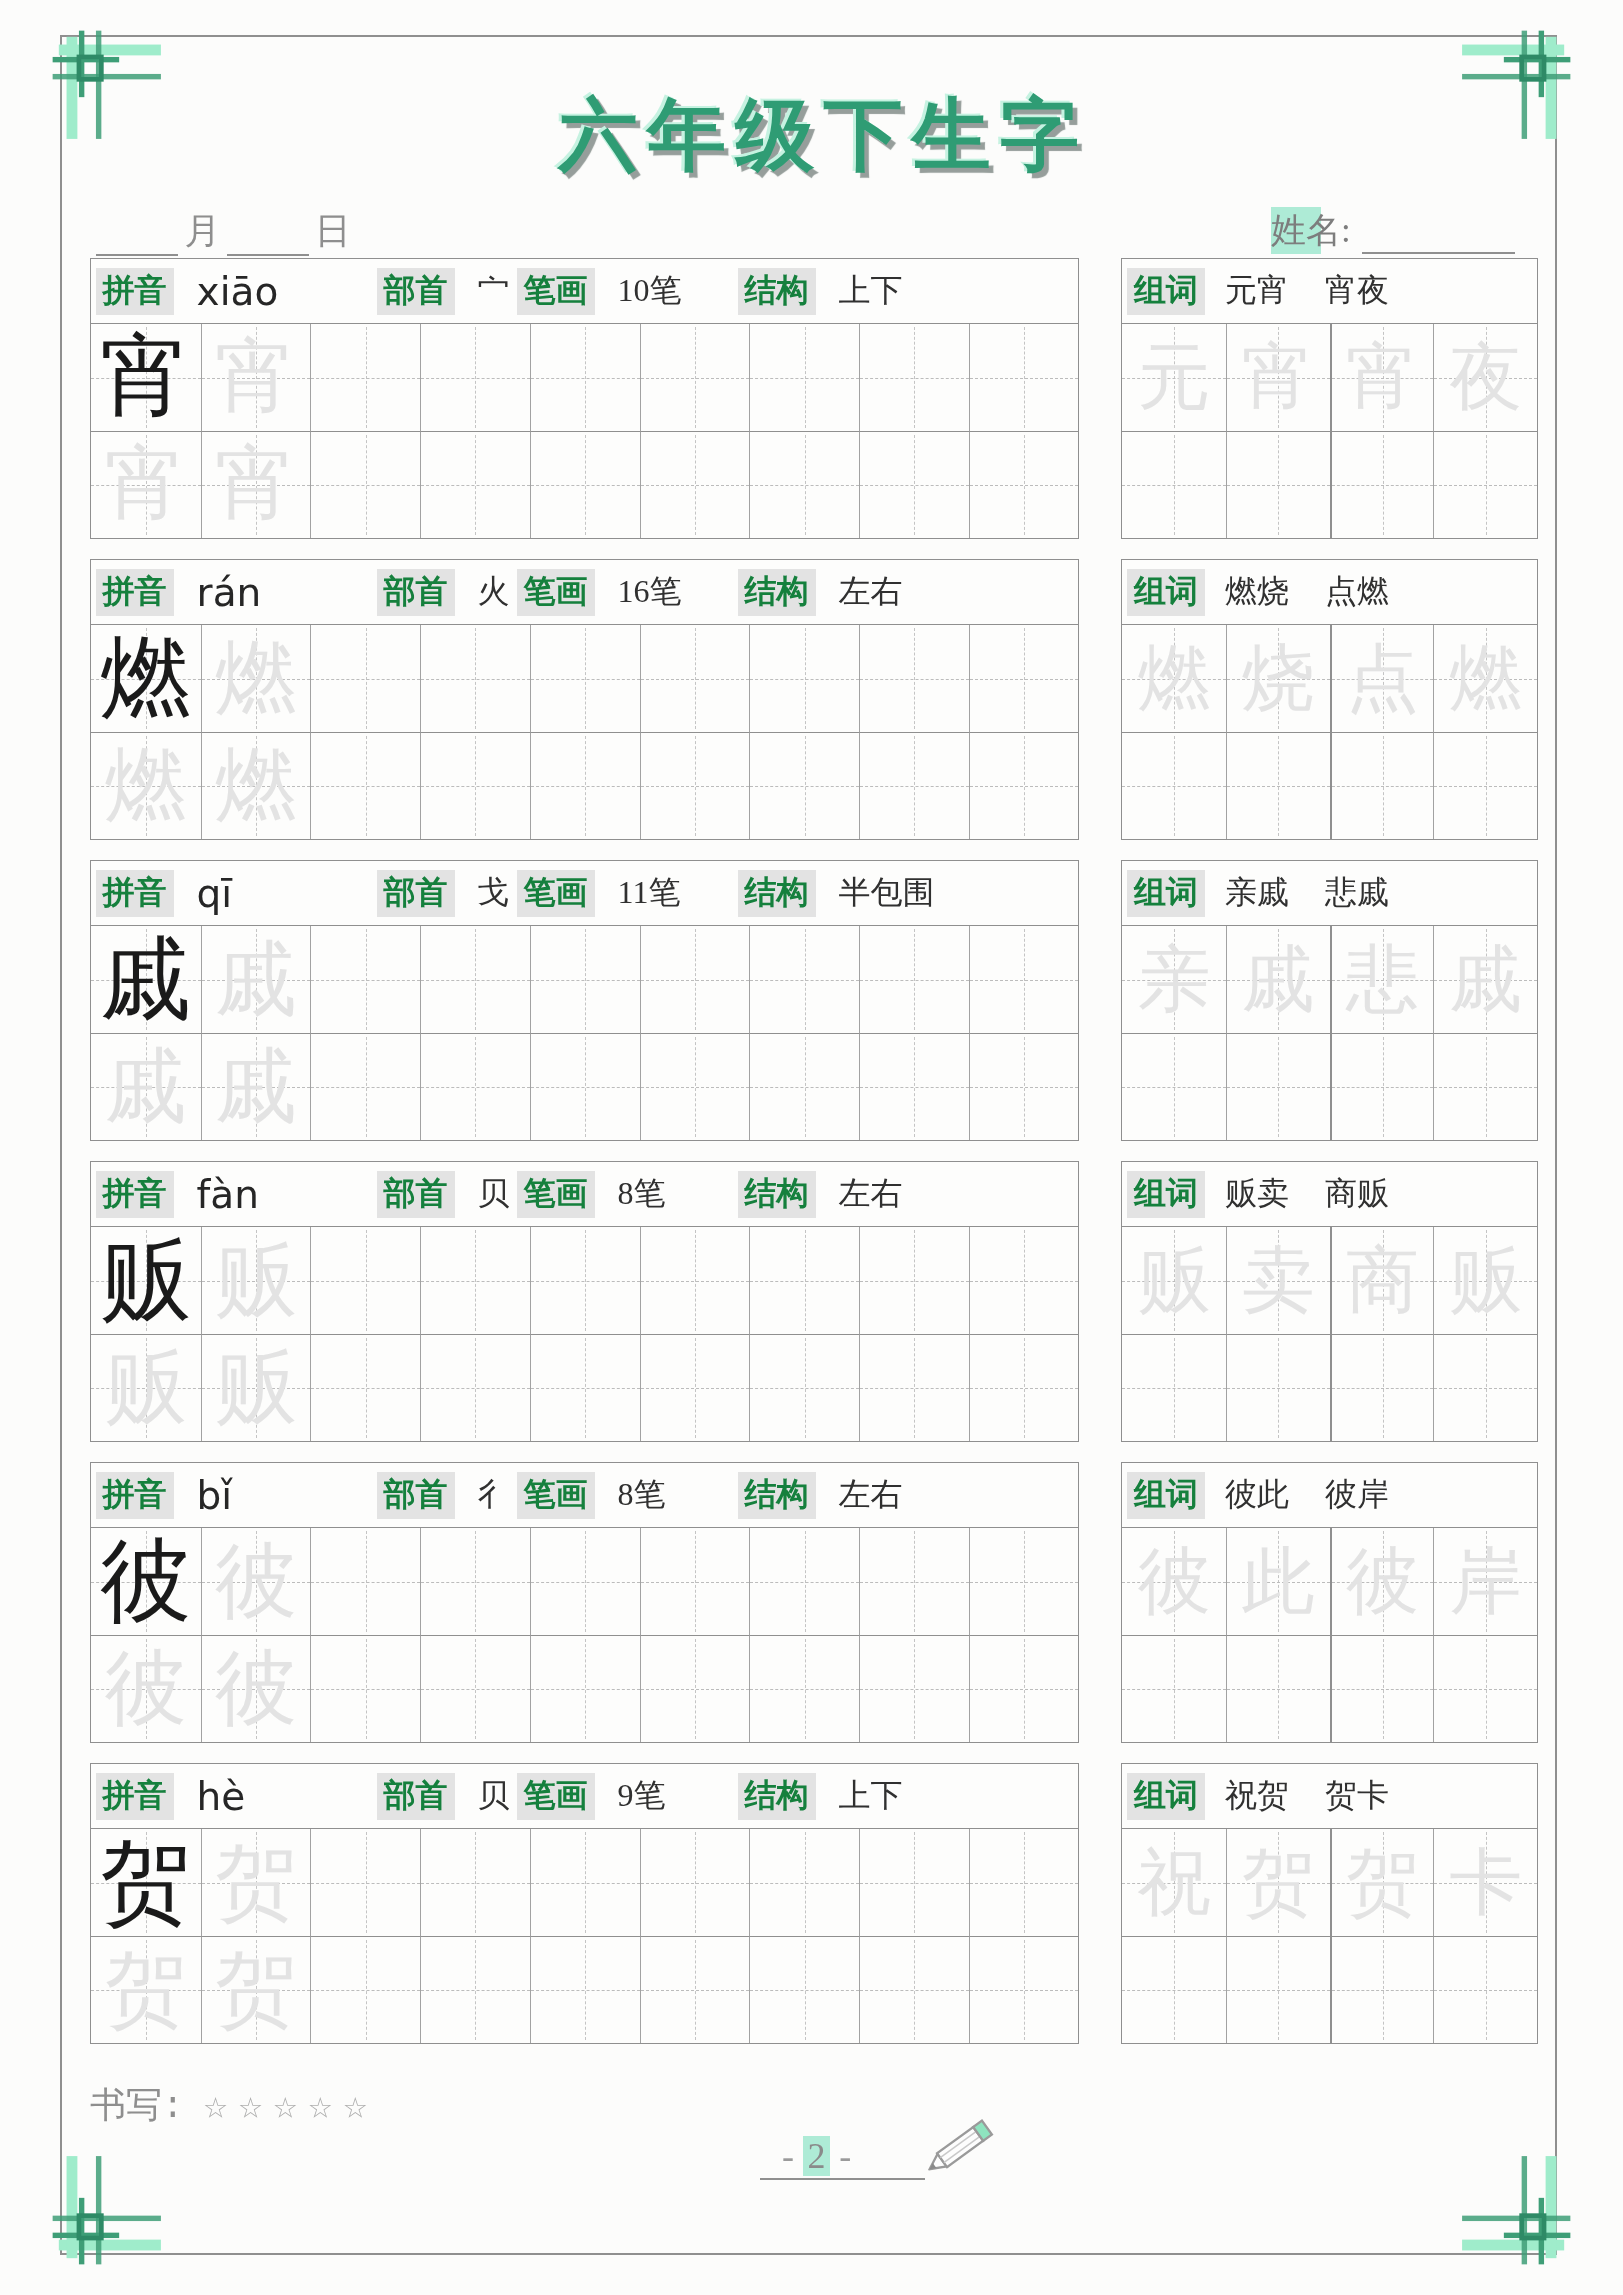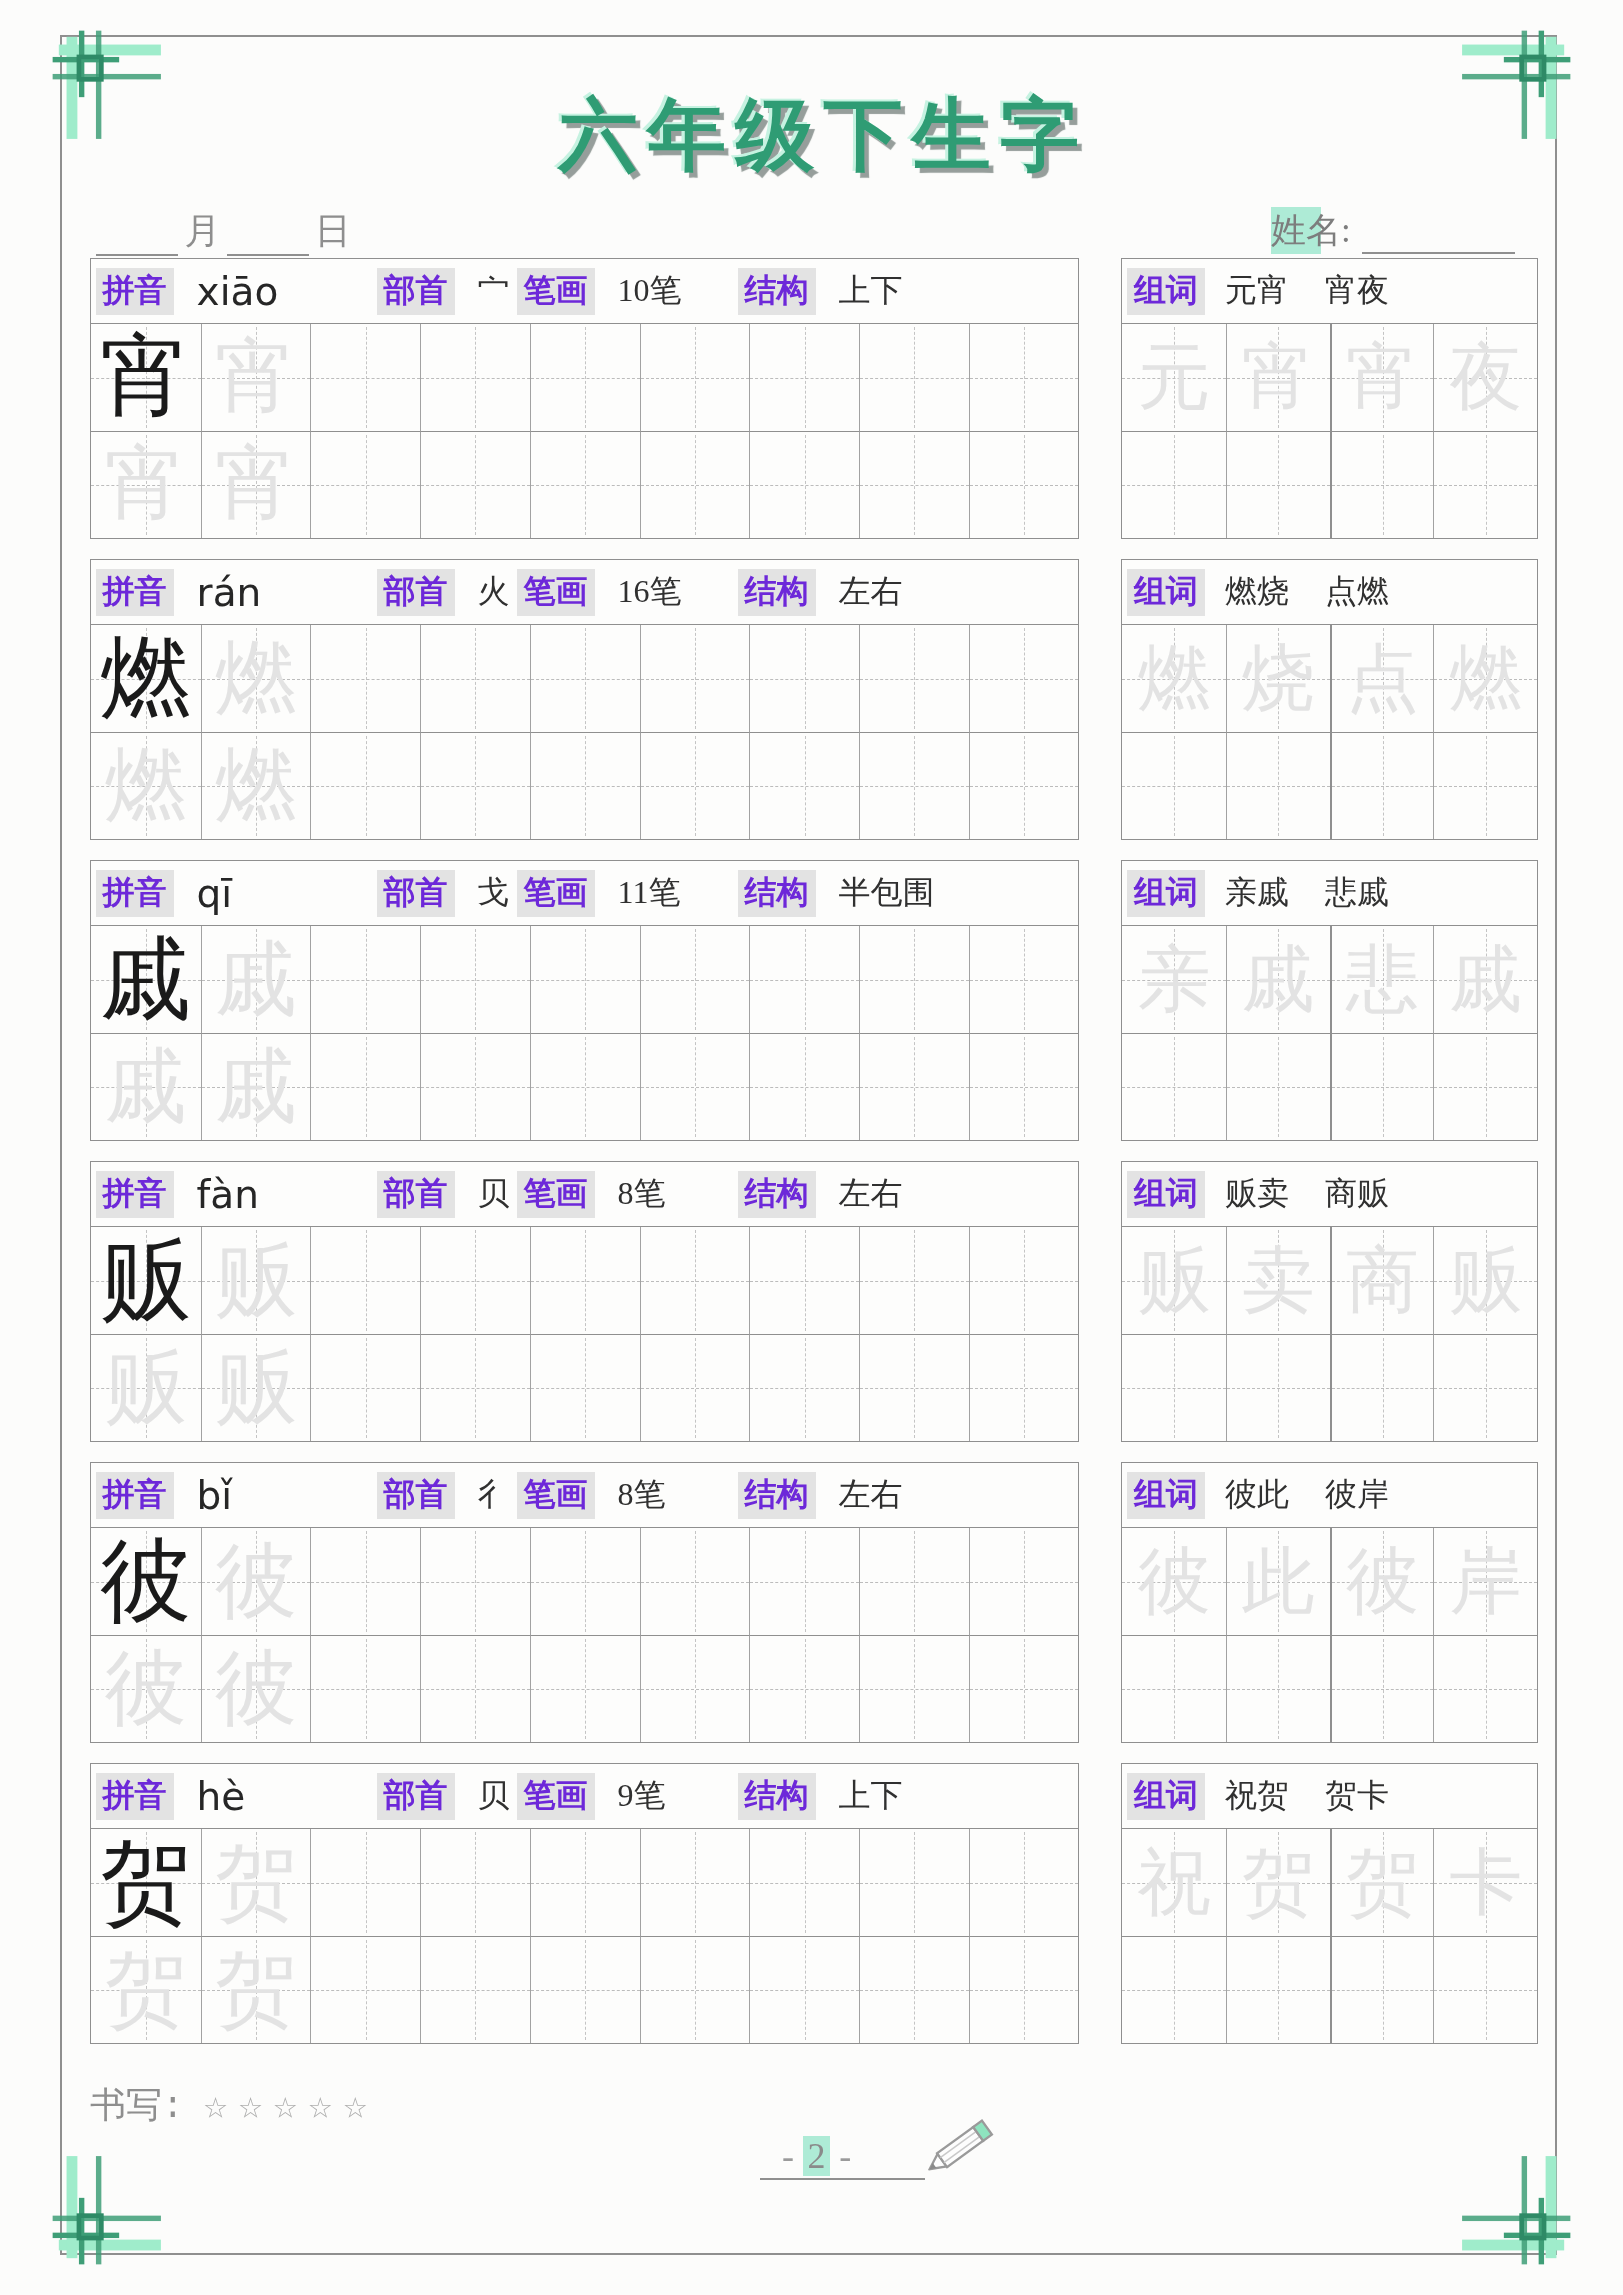--- a/index.html
+++ b/index.html
@@ -50,21 +50,21 @@
 
   .content{position:absolute;top:258px;left:90px;width:1448px;}
   .block{display:flex;margin-bottom:20px;}
   .panel{border:1.5px solid var(--frame);background:#fdfdfc;}
   .panel.left{width:993px;}
   .panel.right{width:417px;margin-left:42px;}
 
   .hdr{height:64px;display:flex;align-items:center;padding-left:4.6px;font-size:32px;color:#303030;}
   .group{display:flex;align-items:center;gap:23px;}
   .g1{width:281px;} .g2{width:140px;} .g3{width:221px;}
-  .lbl{background:var(--labelbg);color:#6d28d9;padding:1.5px 7px;font-weight:600;white-space:nowrap;}
+  .lbl{background:var(--labelbg);color:#15803d;padding:1.5px 7px;font-weight:600;white-space:nowrap;}
   .val{white-space:nowrap;}
   .val.pinyin{font-family:"DejaVu Sans", sans-serif;font-size:39px;color:#262626;}
   .word{margin-left:20px;}
   .word + .word{margin-left:36px;}
 
   .grid{display:grid;border-top:1.5px solid var(--frame);}
   .main-grid{grid-template-columns:repeat(9,1fr);grid-template-rows:107px 107px;}
   .word-grid{grid-template-columns:repeat(4,1fr);grid-template-rows:107px 107px;}
   .cell{position:relative;display:flex;align-items:center;justify-content:center;border-left:0.8px solid var(--cellline);overflow:hidden;}
   .main-grid .cell:nth-child(9n+1){border-left:none;}

